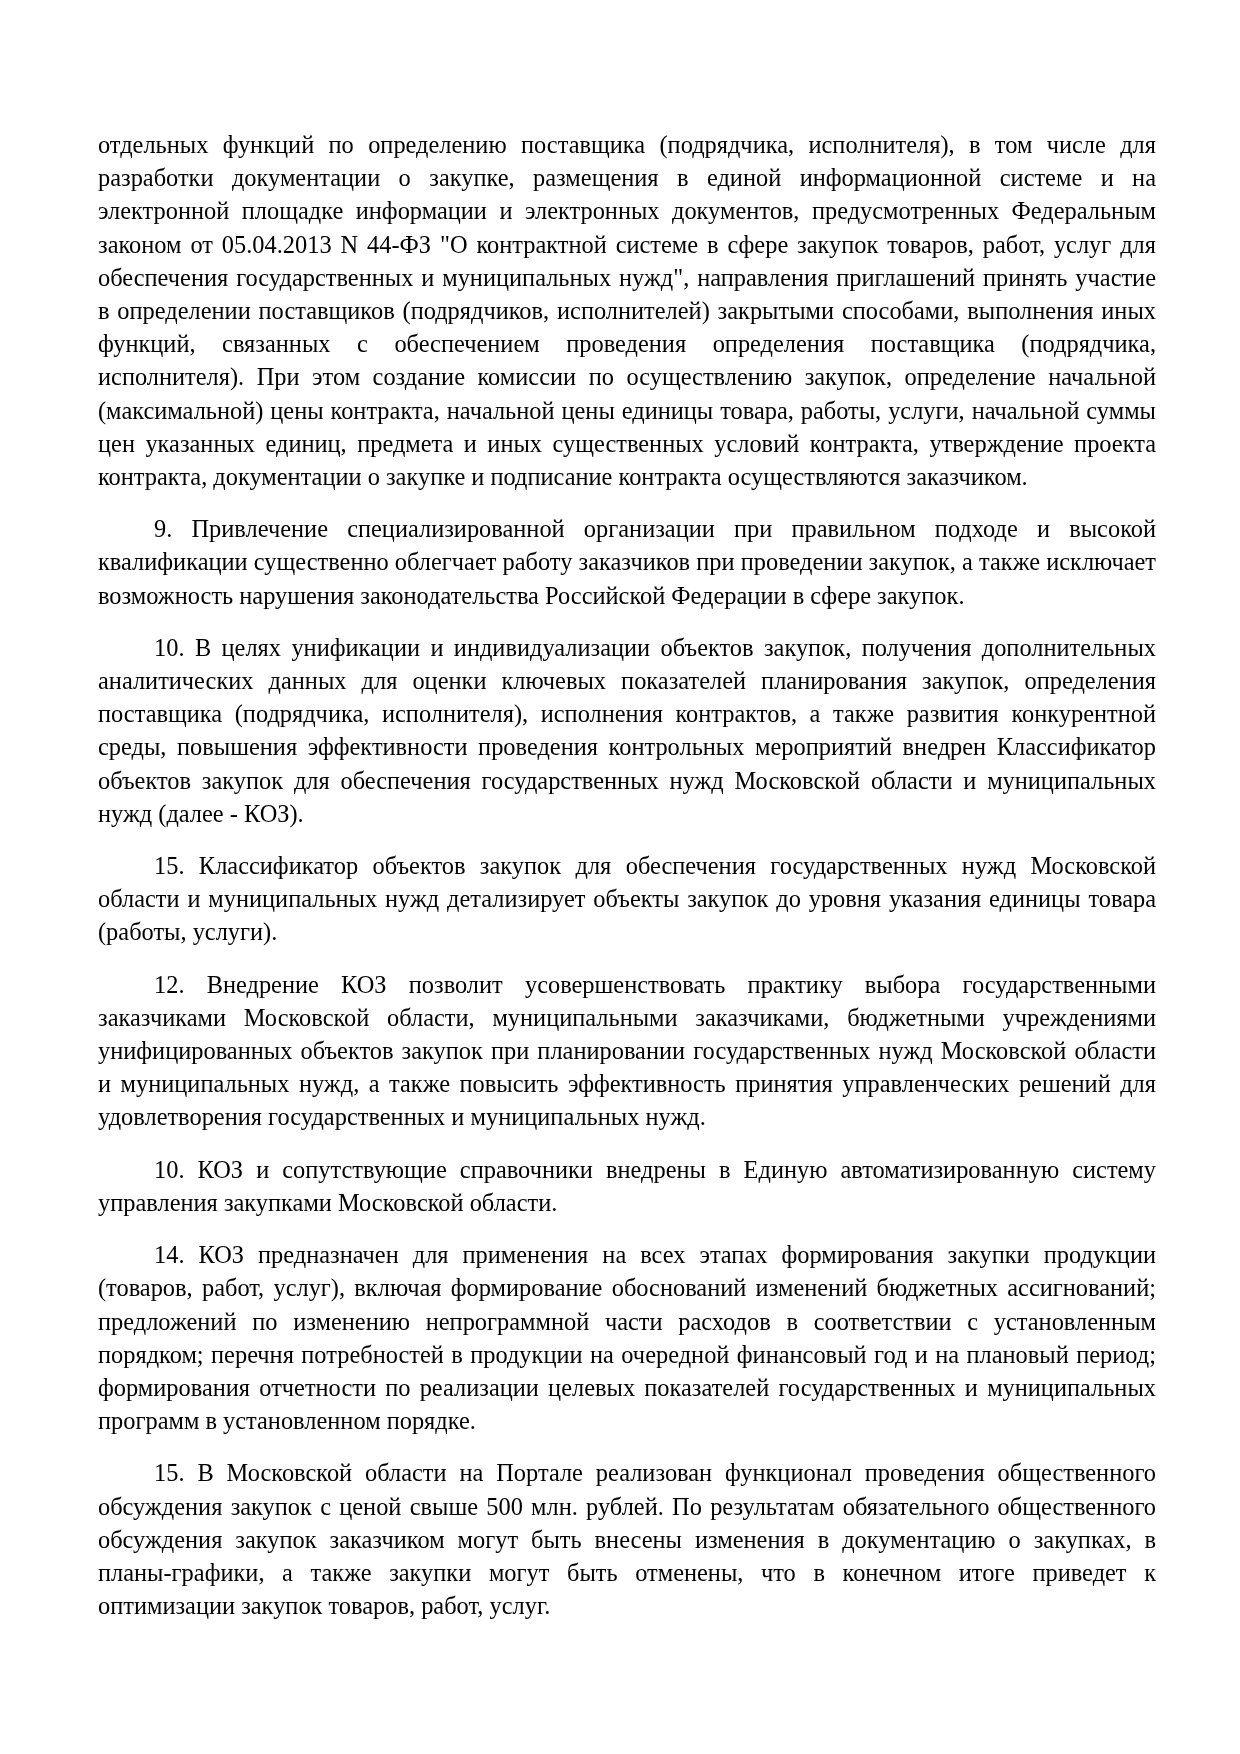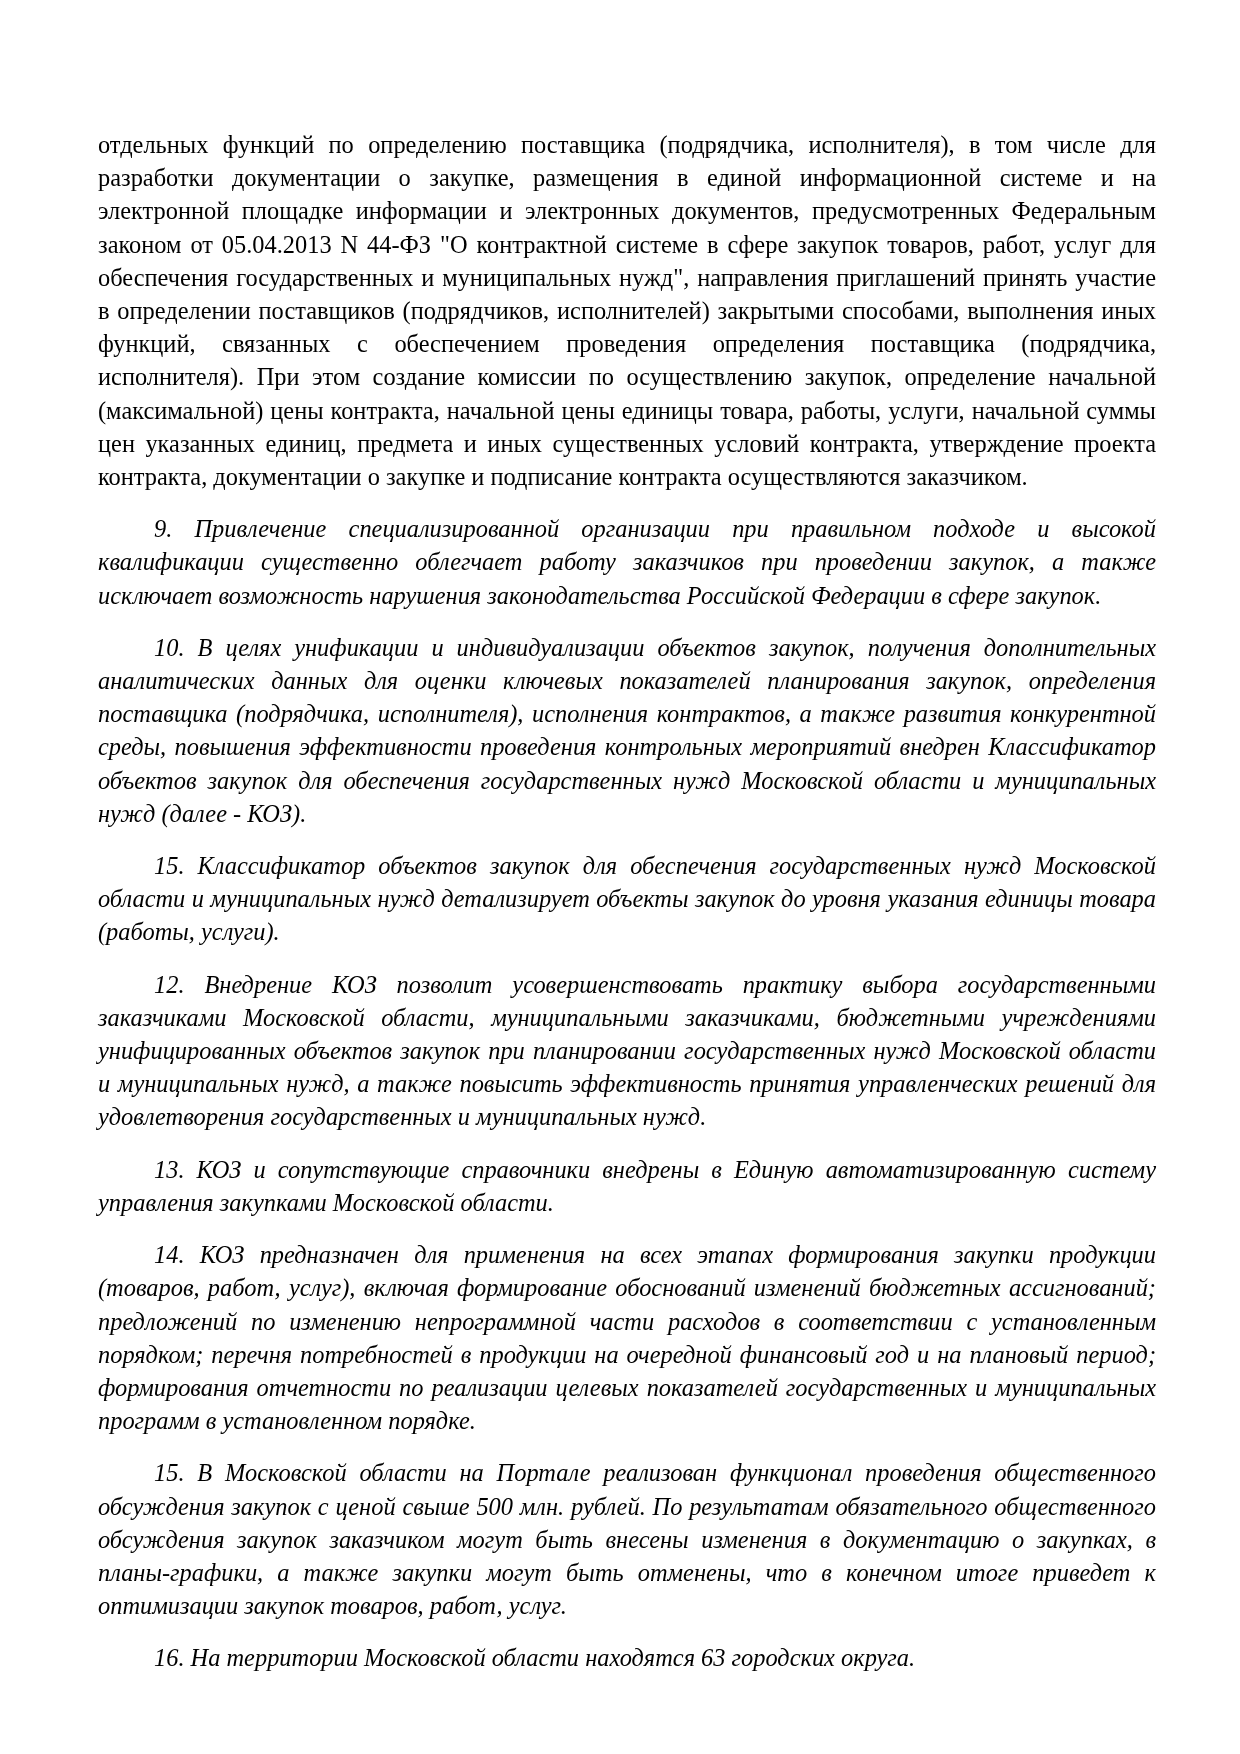--- a/index.html
+++ b/index.html
@@ -34,21 +34,20 @@
     margin: 0;
     -webkit-hyphens: none;
     hyphens: none;
     word-spacing: 0px;
   }
   .para.lead {
     text-indent: 0;
   }
   .para.indented {
     text-indent: 56px;
-    font-style: italic;
   }
   .para + .para {
     margin-top: 19px;
   }
   
 </style>
 </head>
 <body>
 
 <div class="page">
@@ -57,22 +56,21 @@
     <p class="para lead">отдельных функций по определению поставщика (подрядчика, исполнителя), в том числе для разработки документации о закупке, размещения в единой информационной системе и на электронной площадке информации и электронных документов, предусмотренных Федеральным законом от 05.04.2013 N 44-ФЗ "О контрактной системе в сфере закупок товаров, работ, услуг для обеспечения государственных и муниципальных нужд", направления приглашений принять участие в определении поставщиков (подрядчиков, исполнителей) закрытыми способами, выполнения иных функций, связанных с обеспечением проведения определения поставщика (подрядчика, исполнителя). При этом создание комиссии по осуществлению закупок, определение начальной (максимальной) цены контракта, начальной цены единицы товара, работы, услуги, начальной суммы цен указанных единиц, предмета и иных существенных условий контракта, утверждение проекта контракта, документации о закупке и подписание контракта осуществляются заказчиком.</p>
 
     <p class="para indented">9. Привлечение специализированной организации при правильном подходе и высокой квалификации существенно облегчает работу заказчиков при проведении закупок, а также исключает возможность нарушения законодательства Российской Федерации в сфере закупок.</p>
 
     <p class="para indented">10. В целях унификации и индивидуализации объектов закупок, получения дополнительных аналитических данных для оценки ключевых показателей планирования закупок, определения поставщика (подрядчика, исполнителя), исполнения контрактов, а также развития конкурентной среды, повышения эффективности проведения контрольных мероприятий внедрен Классификатор объектов закупок для обеспечения государственных нужд Московской области и муниципальных нужд (далее - КОЗ).</p>
 
     <p class="para indented">15. Классификатор объектов закупок для обеспечения государственных нужд Московской области и муниципальных нужд детализирует объекты закупок до уровня указания единицы товара (работы, услуги).</p>
 
     <p class="para indented">12. Внедрение КОЗ позволит усовершенствовать практику выбора государственными заказчиками Московской области, муниципальными заказчиками, бюджетными учреждениями унифицированных объектов закупок при планировании государственных нужд Московской области и муниципальных нужд, а также повысить эффективность принятия управленческих решений для удовлетворения государственных и муниципальных нужд.</p>
 
-    <p class="para indented">13. КОЗ и сопутствующие справочники внедрены в Единую автоматизированную систему управления закупками Московской области.</p>
+    <p class="para indented">10. КОЗ и сопутствующие справочники внедрены в Единую автоматизированную систему управления закупками Московской области.</p>
 
     <p class="para indented">14. КОЗ предназначен для применения на всех этапах формирования закупки продукции (товаров, работ, услуг), включая формирование обоснований изменений бюджетных ассигнований; предложений по изменению непрограммной части расходов в соответствии с установленным порядком; перечня потребностей в продукции на очередной финансовый год и на плановый период; формирования отчетности по реализации целевых показателей государственных и муниципальных программ в установленном порядке.</p>
 
     <p class="para indented">15. В Московской области на Портале реализован функционал проведения общественного обсуждения закупок с ценой свыше 500 млн. рублей. По результатам обязательного общественного обсуждения закупок заказчиком могут быть внесены изменения в документацию о закупках, в планы-графики, а также закупки могут быть отменены, что в конечном итоге приведет к оптимизации закупок товаров, работ, услуг.</p>
 
-    <p class="para indented">16. На территории Московской области находятся 63 городских округа.</p>
 
   </div>
 </div>
 
 </body></html>

